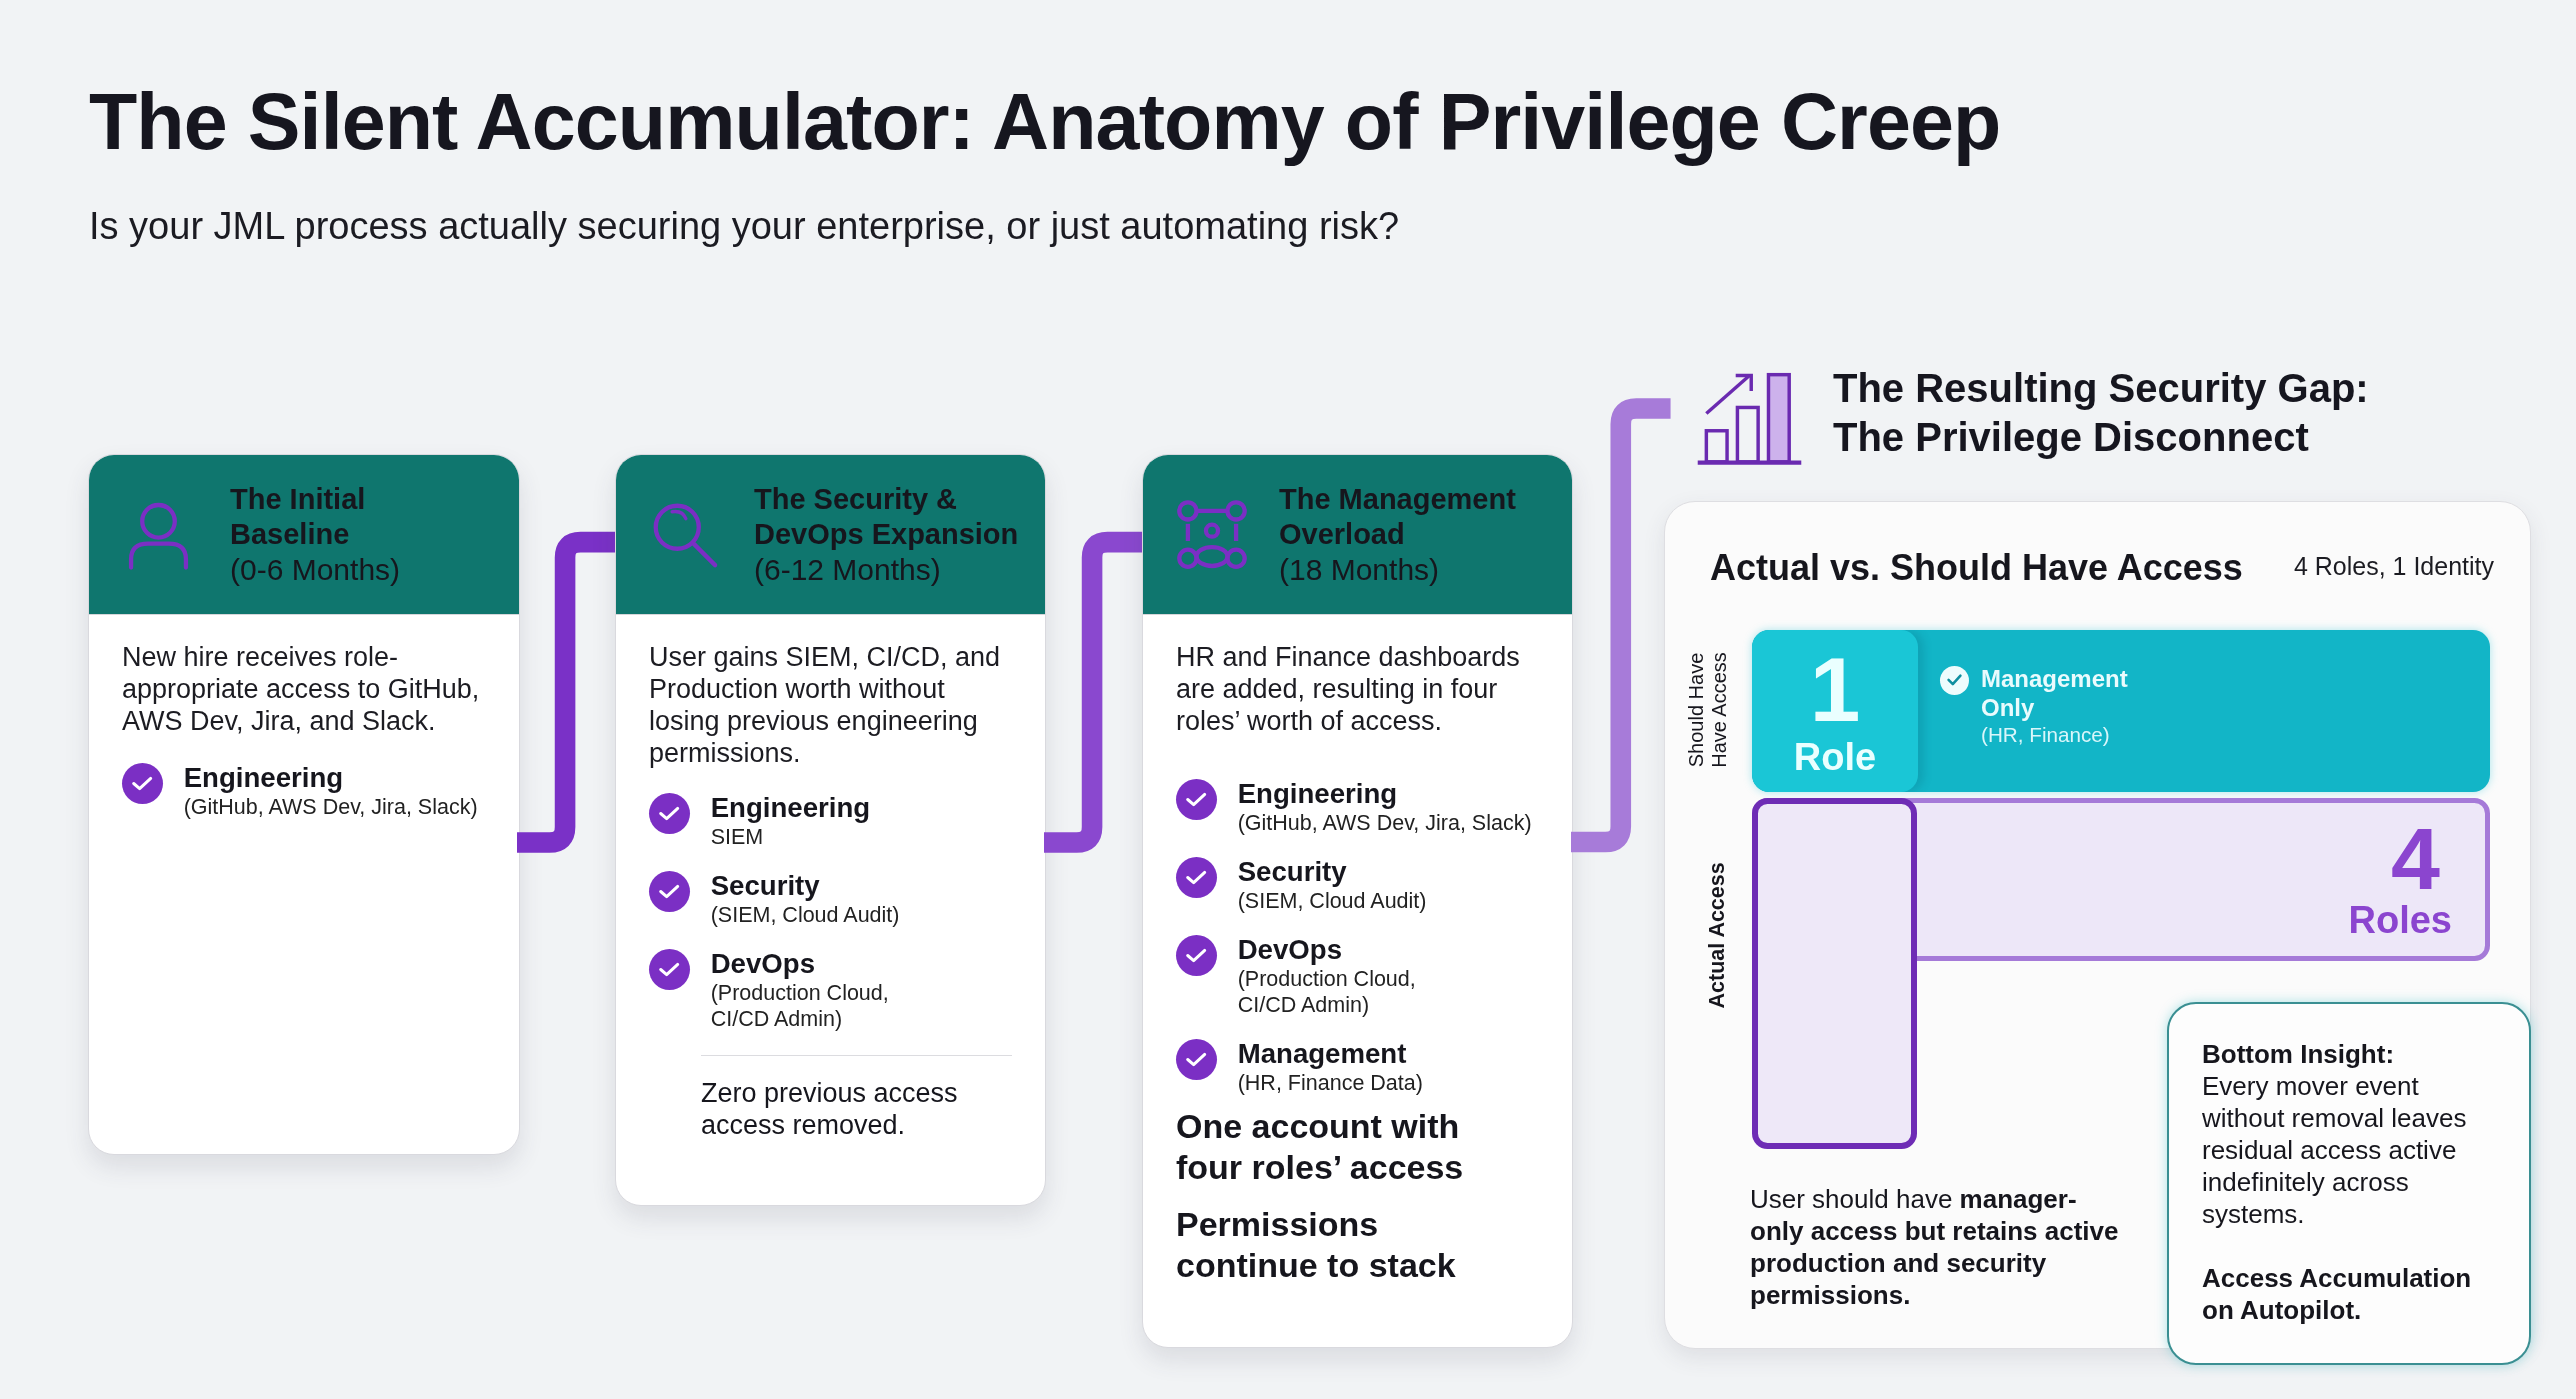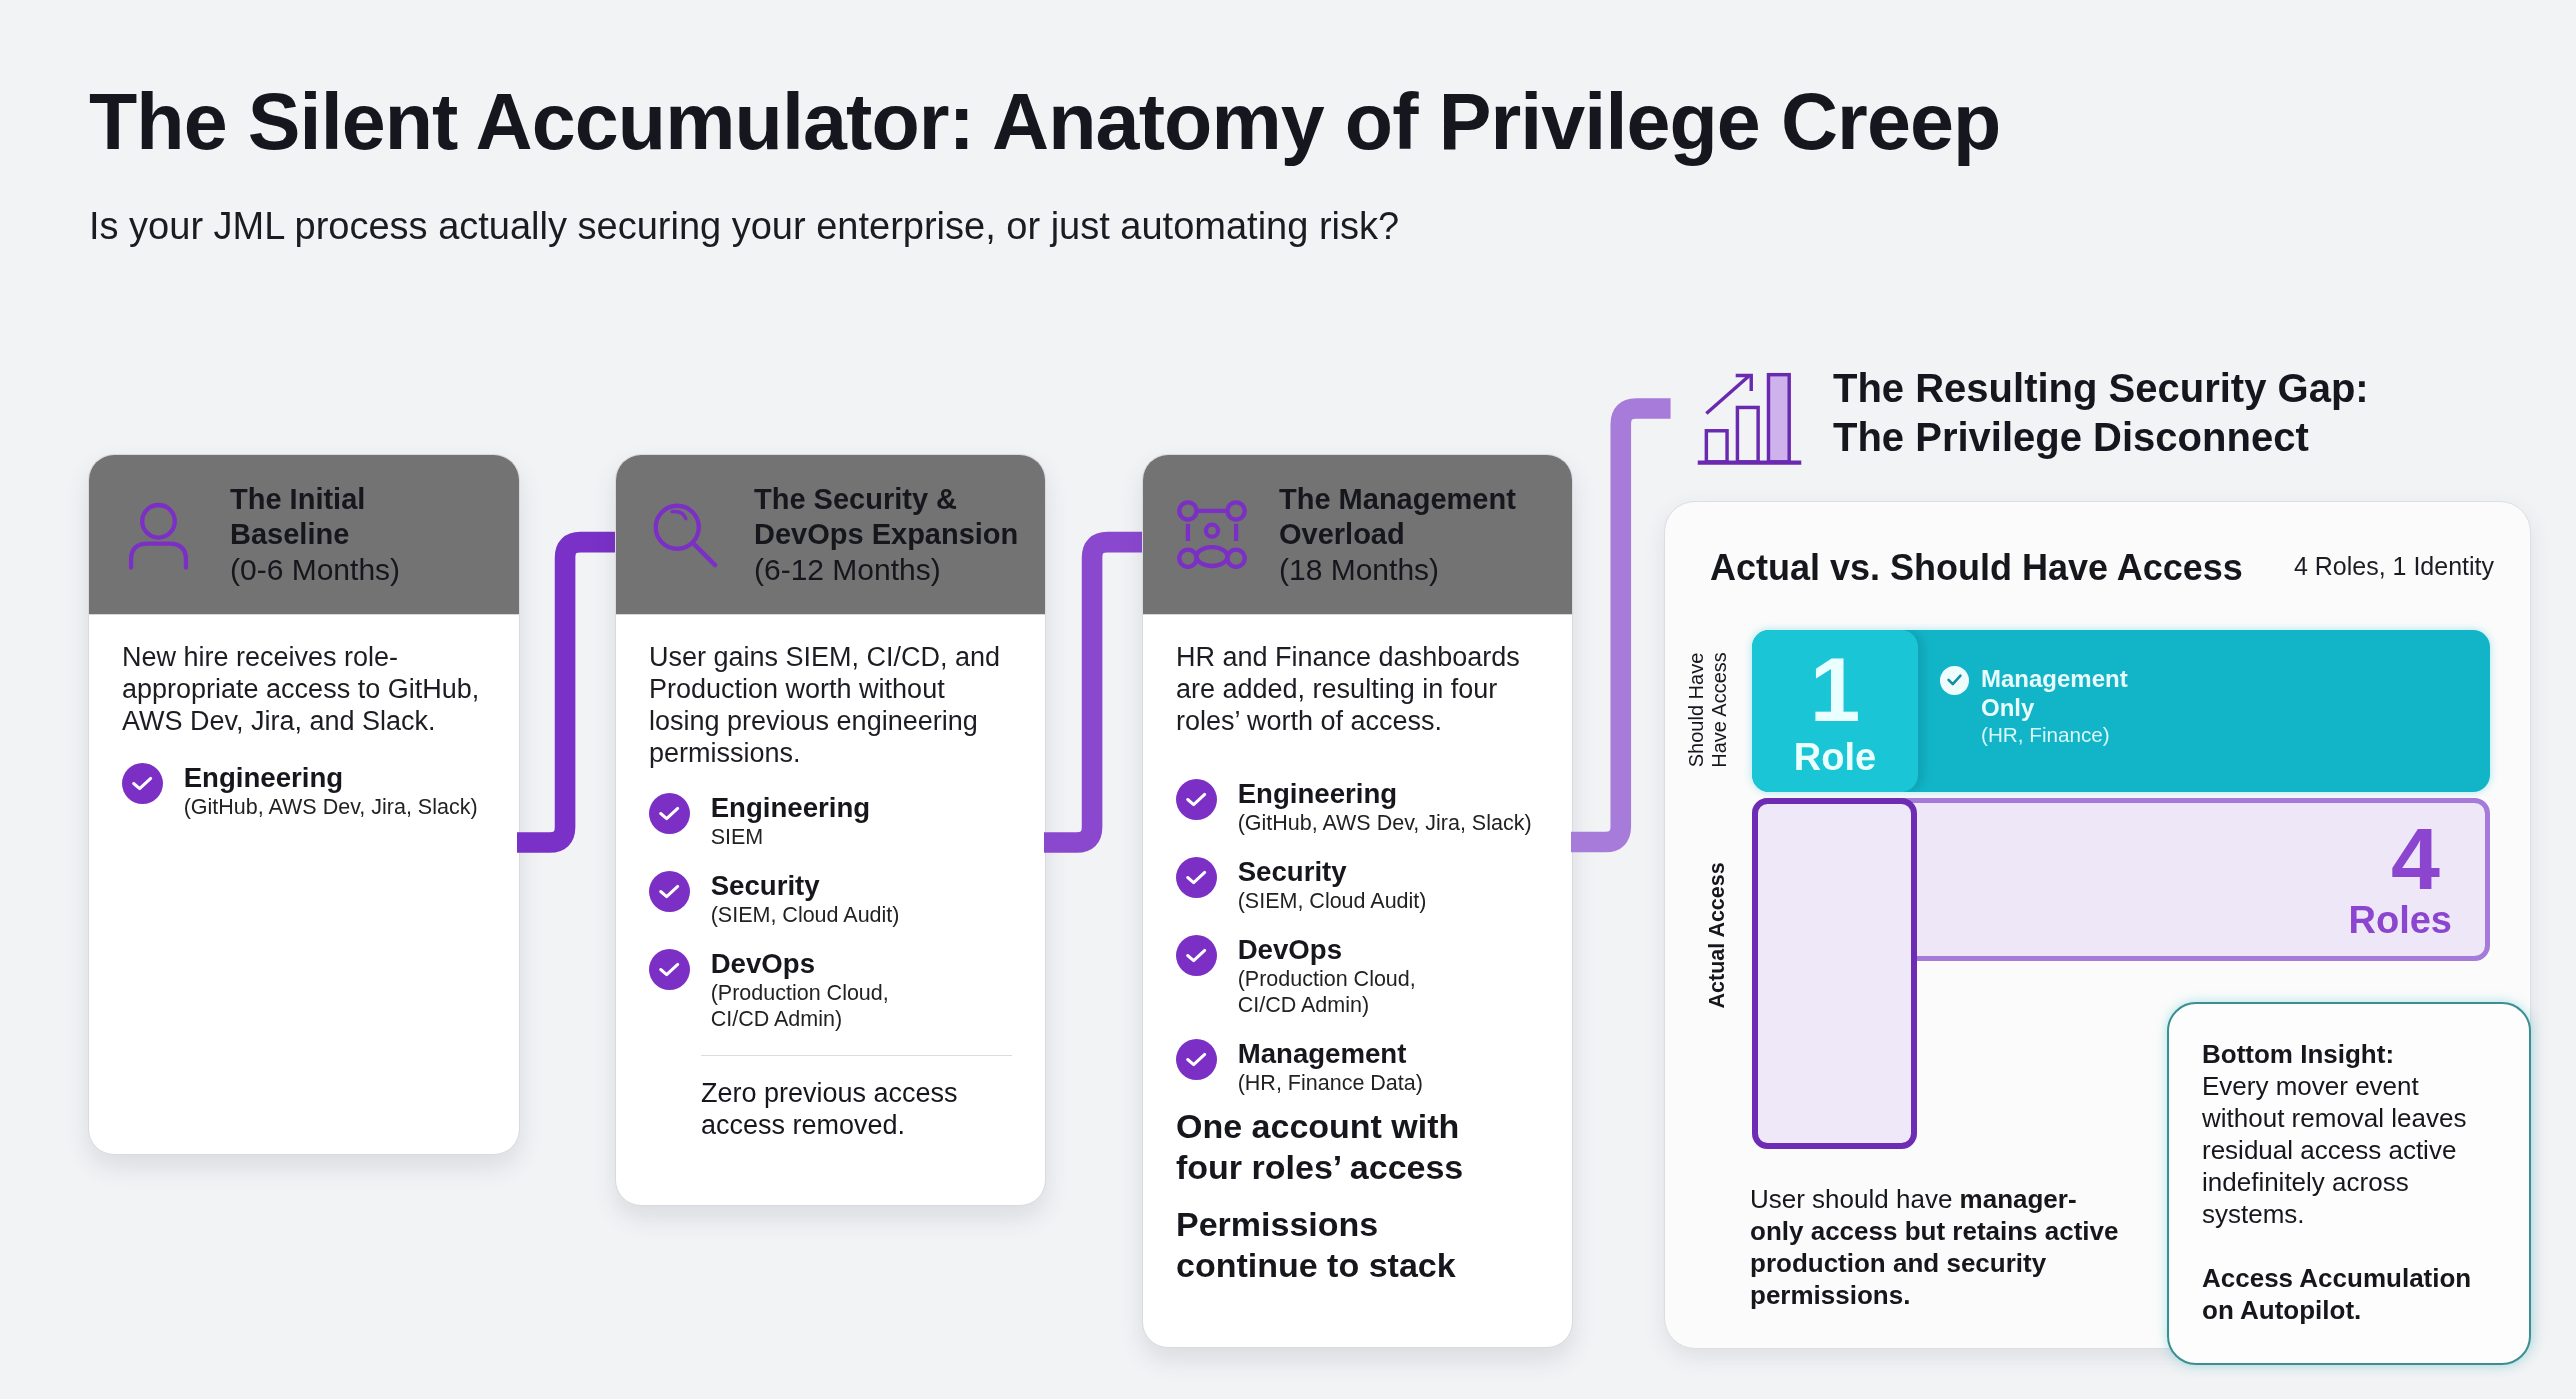--- a/index.html
+++ b/index.html
@@ -21,21 +21,21 @@
     font-size: 38px; line-height: 51px; color: #1b1b22;
     white-space: nowrap;
   }
   .card {
     position: absolute; background: #ffffff; border-radius: 26px;
     border: 1.7px solid #d9d9de;
     box-shadow: 0 12px 24px rgba(60,60,80,0.12);
     overflow: hidden;
   }
   .card-head {
-    height: 160px; background: #737373; border-bottom: 1.7px solid #d6d6da;
+    height: 160px; background: #0f766e; border-bottom: 1.7px solid #d6d6da;
     display: flex; align-items: center; padding-left: 31px;
   }
   .card-icon { width: 76px; height: 76px; flex: 0 0 76px; display: flex; align-items: center; justify-content: center; }
   .card-title { margin-left: 34px; font-size: 29px; line-height: 35px; }
   .card-title b { display: block; font-weight: 700; }
   .card-title span { display: block; font-weight: 400; font-size: 30px; }
   .card-body { padding: 26px 33px 0 33px; }
   .desc { font-size: 27px; line-height: 32px; color: #1c1c22; }
   .role { display: flex; margin-top: 19px; }
   .check {

